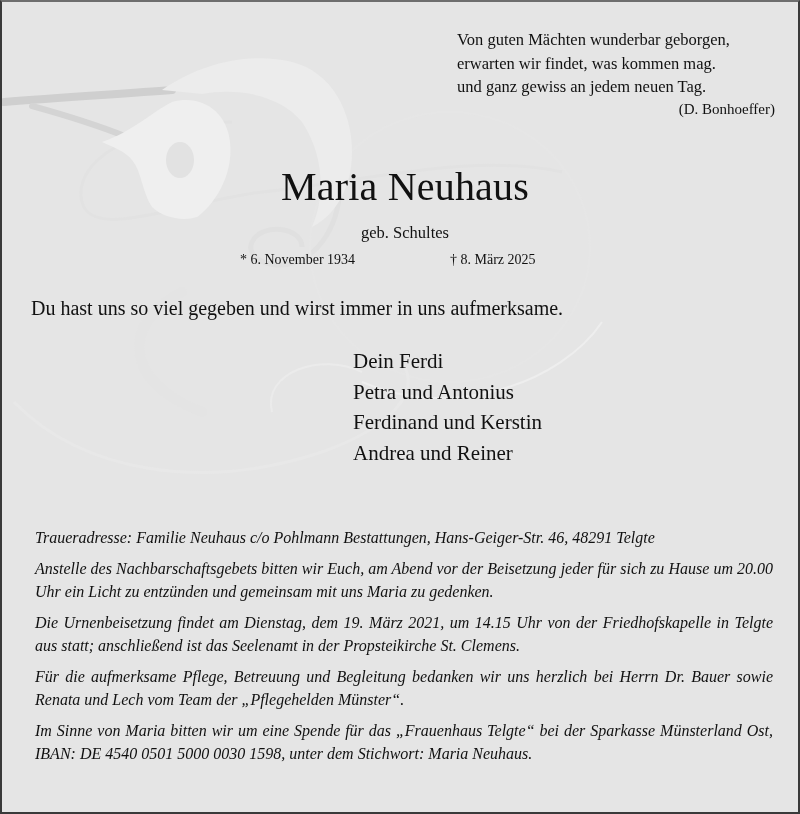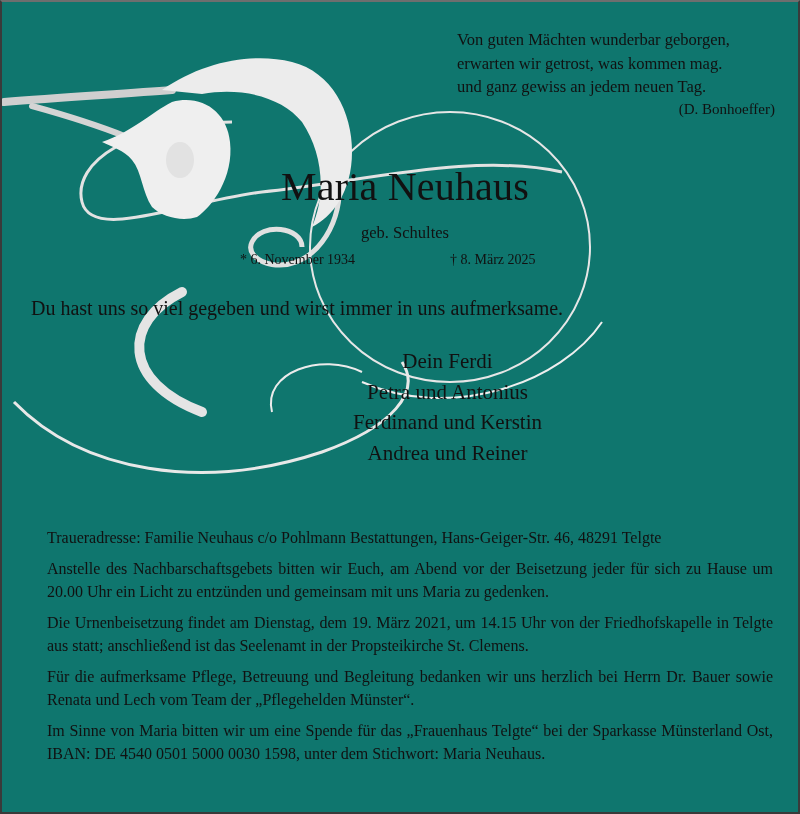--- a/index.html
+++ b/index.html
@@ -5,21 +5,21 @@
     html, body { margin: 0; padding: 0; background: #ffffff; }
     body { width: 800px; height: 814px; overflow: hidden; }
     .notice {
       position: relative;
       width: 800px; height: 814px;
       box-sizing: border-box;
       border-top: 2px solid #6e6e6e;
       border-left: 2px solid #3a3a3a;
       border-right: 2px solid #3a3a3a;
       border-bottom: 2px solid #3a3a3a;
-      background: #0f766e;
+      background: #e5e5e5;
       font-family: "Liberation Serif", "DejaVu Serif", serif;
       color: #111111;
       overflow: hidden;
     }
     .deco { position: absolute; left: 0; top: 0; width: 800px; height: 814px; pointer-events: none; }
 
     .poem {
       position: absolute; left: 455px; top: 26px; width: 320px;
       font-size: 16.5px; line-height: 23.5px; color: #111;
     }
@@ -42,27 +42,27 @@
 
     .motto {
       position: absolute; left: 29px; top: 292px;
       font-size: 20px; line-height: 28px; white-space: nowrap;
     }
 
     .family {
       position: absolute; left: 351px; top: 344px;
       font-size: 21px; line-height: 30.5px;
     }
-    .family .member { display: block; white-space: nowrap; text-align: center; }
+    .family .member { display: block; white-space: nowrap; }
 
     .paras {
       position: absolute; left: 29px; top: 524px; width: 742px;
       font-size: 16px; line-height: 23px; text-align: justify;
     }
-    .paras p { margin: 0 0 8px 16px; }
+    .paras p { margin: 0 0 8px 4px; font-style: italic; }
     .paras p.nojust { text-align: left; }
   </style>
 </head>
 <body>
 
 <div class="notice">
 
   <svg class="deco" viewBox="0 0 800 814" xmlns="http://www.w3.org/2000/svg">
 
     <path d="M 230 120 C 130 120, 70 160, 80 200 C 90 240, 180 200, 260 190 C 360 180, 470 150, 560 170" fill="none" stroke="#e2e2e2" stroke-width="3"></path>
@@ -77,21 +77,21 @@
     <path d="M 30 104 C 70 115, 100 125, 125 135" fill="none" stroke="#d4d4d4" stroke-width="6" stroke-linecap="round"></path>
 
     <path d="M 160 88 C 200 60, 250 50, 290 60 C 330 70, 350 110, 350 150 C 350 190, 330 215, 310 225 C 325 190, 320 150, 300 120 C 280 95, 240 85, 200 92 Z" fill="#ececec"></path>
 
     <path d="M 100 140 C 130 130, 150 110, 170 100 C 200 92, 225 110, 228 140 C 232 175, 210 205, 195 215 C 180 220, 160 215, 150 205 C 140 190, 140 170, 130 158 C 122 148, 110 145, 100 140 Z" fill="#efefef"></path>
     <ellipse cx="178" cy="158" rx="14" ry="18" fill="#e2e2e2"></ellipse>
   </svg>
 
   <div class="poem">
     <span class="line">Von guten Mächten wunderbar geborgen,</span>
-    <span class="line">erwarten wir getrost, was kommen mag.</span>
+    <span class="line">erwarten wir findet, was kommen mag.</span>
     <span class="line">und ganz gewiss an jedem neuen Tag.</span>
     <span class="author">(D. Bonhoeffer)</span>
   </div>
 
   <div class="name">Maria Neuhaus</div>
   <div class="birthname">geb. Schultes</div>
   <div class="dates born">* 6. November 1934</div>
   <div class="dates died">† 8. März 2025</div>
 
   <div class="motto">Du hast uns so viel gegeben und wirst immer in uns aufmerksame.</div>

